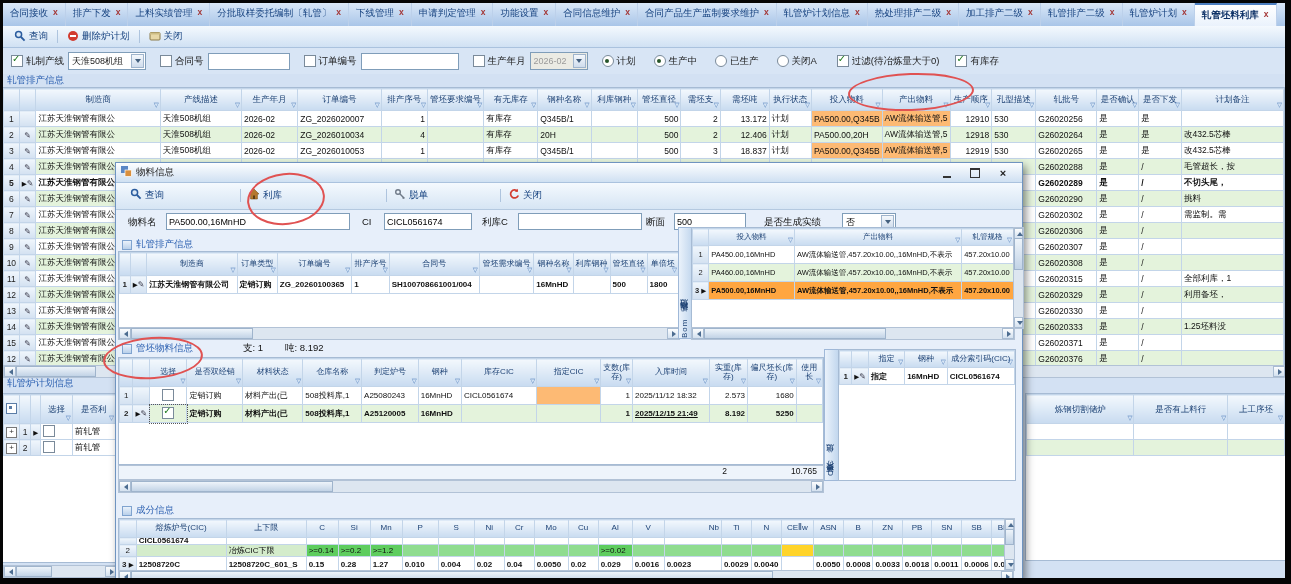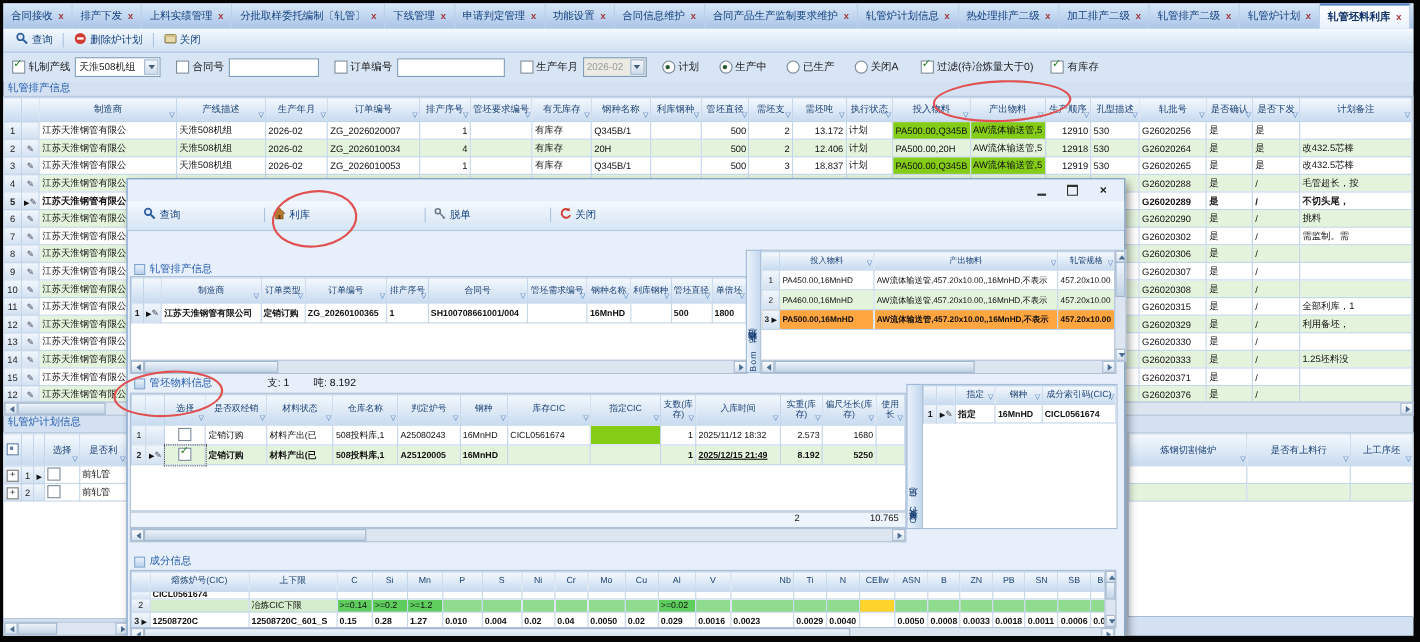--- a/index.html
+++ b/index.html
@@ -3,22 +3,22 @@
 <meta charset="utf-8">
 <style>
   html,body{margin:0;padding:0;background:#000;}
   .frame{position:relative;width:1291px;height:584px;background:#050505;overflow:hidden;
          font-family:"Liberation Sans","DejaVu Sans",sans-serif;-webkit-font-smoothing:antialiased;}
   .win{position:absolute;left:3px;top:3px;width:1282px;height:575px;background:#d3e1f3;overflow:hidden;}
 
   
   .tabs{position:absolute;left:0;top:0;width:100%;height:23px;display:flex;align-items:stretch;
         background:linear-gradient(#dae8f8,#a9c5e8);border-bottom:1px solid #7fa3cf;}
-  .tab{display:flex;align-items:center;padding:4px 7px;font-size:9.5px;color:#15417f;
-       border-right:1px solid #bcd0ea;white-space:nowrap;font-family:Liberation Mono, monospace;}
+  .tab{display:flex;align-items:flex-start;padding:4px 7px;font-size:9.5px;color:#15417f;
+       border-right:1px solid #bcd0ea;white-space:nowrap;}
   .tab .x{color:#a33636;font-weight:700;font-size:8.5px;margin-left:5px;}
   .tab.active{background:linear-gradient(#ffffff,#eaf2fc);border-top:2px solid #4d7fc0;color:#0c3066;font-weight:700;}
 
   
   .toolbar{position:absolute;left:0;top:23px;width:100%;height:21px;display:flex;align-items:center;
            background:linear-gradient(#f4f9fe,#d0e1f3);border-bottom:1px solid #aac2de;font-size:9.5px;color:#15417f;}
   .tbtn{display:flex;align-items:center;gap:3px;padding:1px 6px;margin:0 1px;white-space:nowrap;}
   .tsep{width:1px;height:13px;background:#aec4de;margin:0 2px;}
 
   
@@ -45,21 +45,21 @@
   .wrap{position:absolute;overflow:hidden;background:#fff;border:1px solid #a6bbd4;}
   table.grid{border-collapse:collapse;table-layout:fixed;font-size:8.5px;color:#101010;}
   table.grid td{border:1px solid #c3d5e9;padding:0 2px;white-space:nowrap;overflow:hidden;height:15px;}
   td.h{background:linear-gradient(#f3f8fd,#c8dbf0);color:#1c4174;text-align:center;position:relative;line-height:1.05;}
   td.h .fn{position:absolute;right:1px;bottom:1px;font-size:6.5px;color:#4a79b8;}
   td.h.wr{white-space:normal;}
   td.rowhdr{background:linear-gradient(#f0f6fc,#d3e1f1);text-align:center;color:#222;}
   tr.even td{background:#e4f3dc;}
   tr.even td.rowhdr{background:linear-gradient(#f0f6fc,#d3e1f1);}
   tr.bold td{font-weight:700;}
-  td.ycell{background:#84cc16;}
+  td.ycell{background:#fdba74;}
   td.num{text-align:right;}
   .pen{font-size:8px;color:#445;}
   .mk{font-size:6.5px;color:#111;}
   .xp{display:inline-block;width:9px;height:9px;border:1px solid #777;background:#fff;color:#333;
       font-size:8px;line-height:7px;text-align:center;}
   .selall{display:inline-block;width:9px;height:9px;border:1px solid #5a7ca6;background:#fff;position:relative;}
   .selall::after{content:"";position:absolute;left:2px;top:2px;width:3px;height:3px;background:#5a7ca6;}
 
   
   td.glab{background:#d4eccb;}
@@ -790,20 +790,27 @@
             <tr class="even">
               <td></td>
               <td></td>
               <td></td>
             </tr>
           </tbody>
         </table>
       </div>
 
   <div class="modal">
+    <div class="mtitle">
+      <span id="m-ticon"><svg width="11" height="11" viewBox="0 0 11 11">
+              <rect x="0" y="0" width="7" height="7" fill="#5b87c5"></rect>
+              <rect x="4" y="4" width="6.5" height="6.5" fill="#d98f3e" stroke="#fff" stroke-width="0.7"></rect>
+            </svg></span>
+      <span>物料信息</span>
+    </div>
     <div class="mctl" style="left:820px">
           <span class="wmin"></span>
         </div>
     <div class="mctl" style="left:848px">
           <span class="wmax"></span>
         </div>
     <div class="mctl" style="left:876px">
           <span class="wclose">×</span>
         </div>
 
@@ -835,20 +842,36 @@
                 <path d="M9.5 3.2 A4 4 0 1 0 10.3 7.5" fill="none" stroke="#d23b2f" stroke-width="1.7"></path>
                 <path d="M9.8 0.8 L9.8 4 L6.6 3.4 Z" fill="#d23b2f"></path>
               </svg></span>
             <span>关闭</span>
           </span>
           <span class="tsep" style="position:absolute;left:122px;top:6px"></span>
           <span class="tsep" style="position:absolute;left:268px;top:6px"></span>
           <span class="tsep" style="position:absolute;left:382px;top:6px"></span>
         </div>
 
+    <div class="mfields">
+      <span class="lb" style="left:12px">物料名</span>
+      <input class="inputbox" style="left: 50px; width: 178px;" value="PA500.00,16MnHD">
+      <span class="lb" style="left:246px">CI</span>
+      <input class="inputbox" style="left: 268px; width: 82px;" value="CICL0561674">
+      <span class="lb" style="left:366px">利库C</span>
+      <input class="inputbox" style="left: 402px; width: 118px;" value="">
+
+      <span class="lb" style="left:530px">断面</span>
+      <input class="inputbox" style="left: 558px; width: 66px;" value="500">
+      <span class="lb" style="left:648px">是否生成实绩</span>
+      <span class="selectbox" style="position:absolute;left:726px;top:4px;width:48px">
+            <span>否</span>
+            <span class="selarr"></span>
+          </span>
+    </div>
 
     <div class="caption" style="left:6px;top:75px">
           <span class="capbox"></span>
           <span>轧管排产信息</span>
         </div>
     <div class="wrap" style="left:2px;top:88px;width:560px;height:76px" id="sched-grid">
           <table class="grid" style="font-size: 8px;">
             <colgroup>
               <col style="width: 12px;">
               <col style="width: 10px;">

